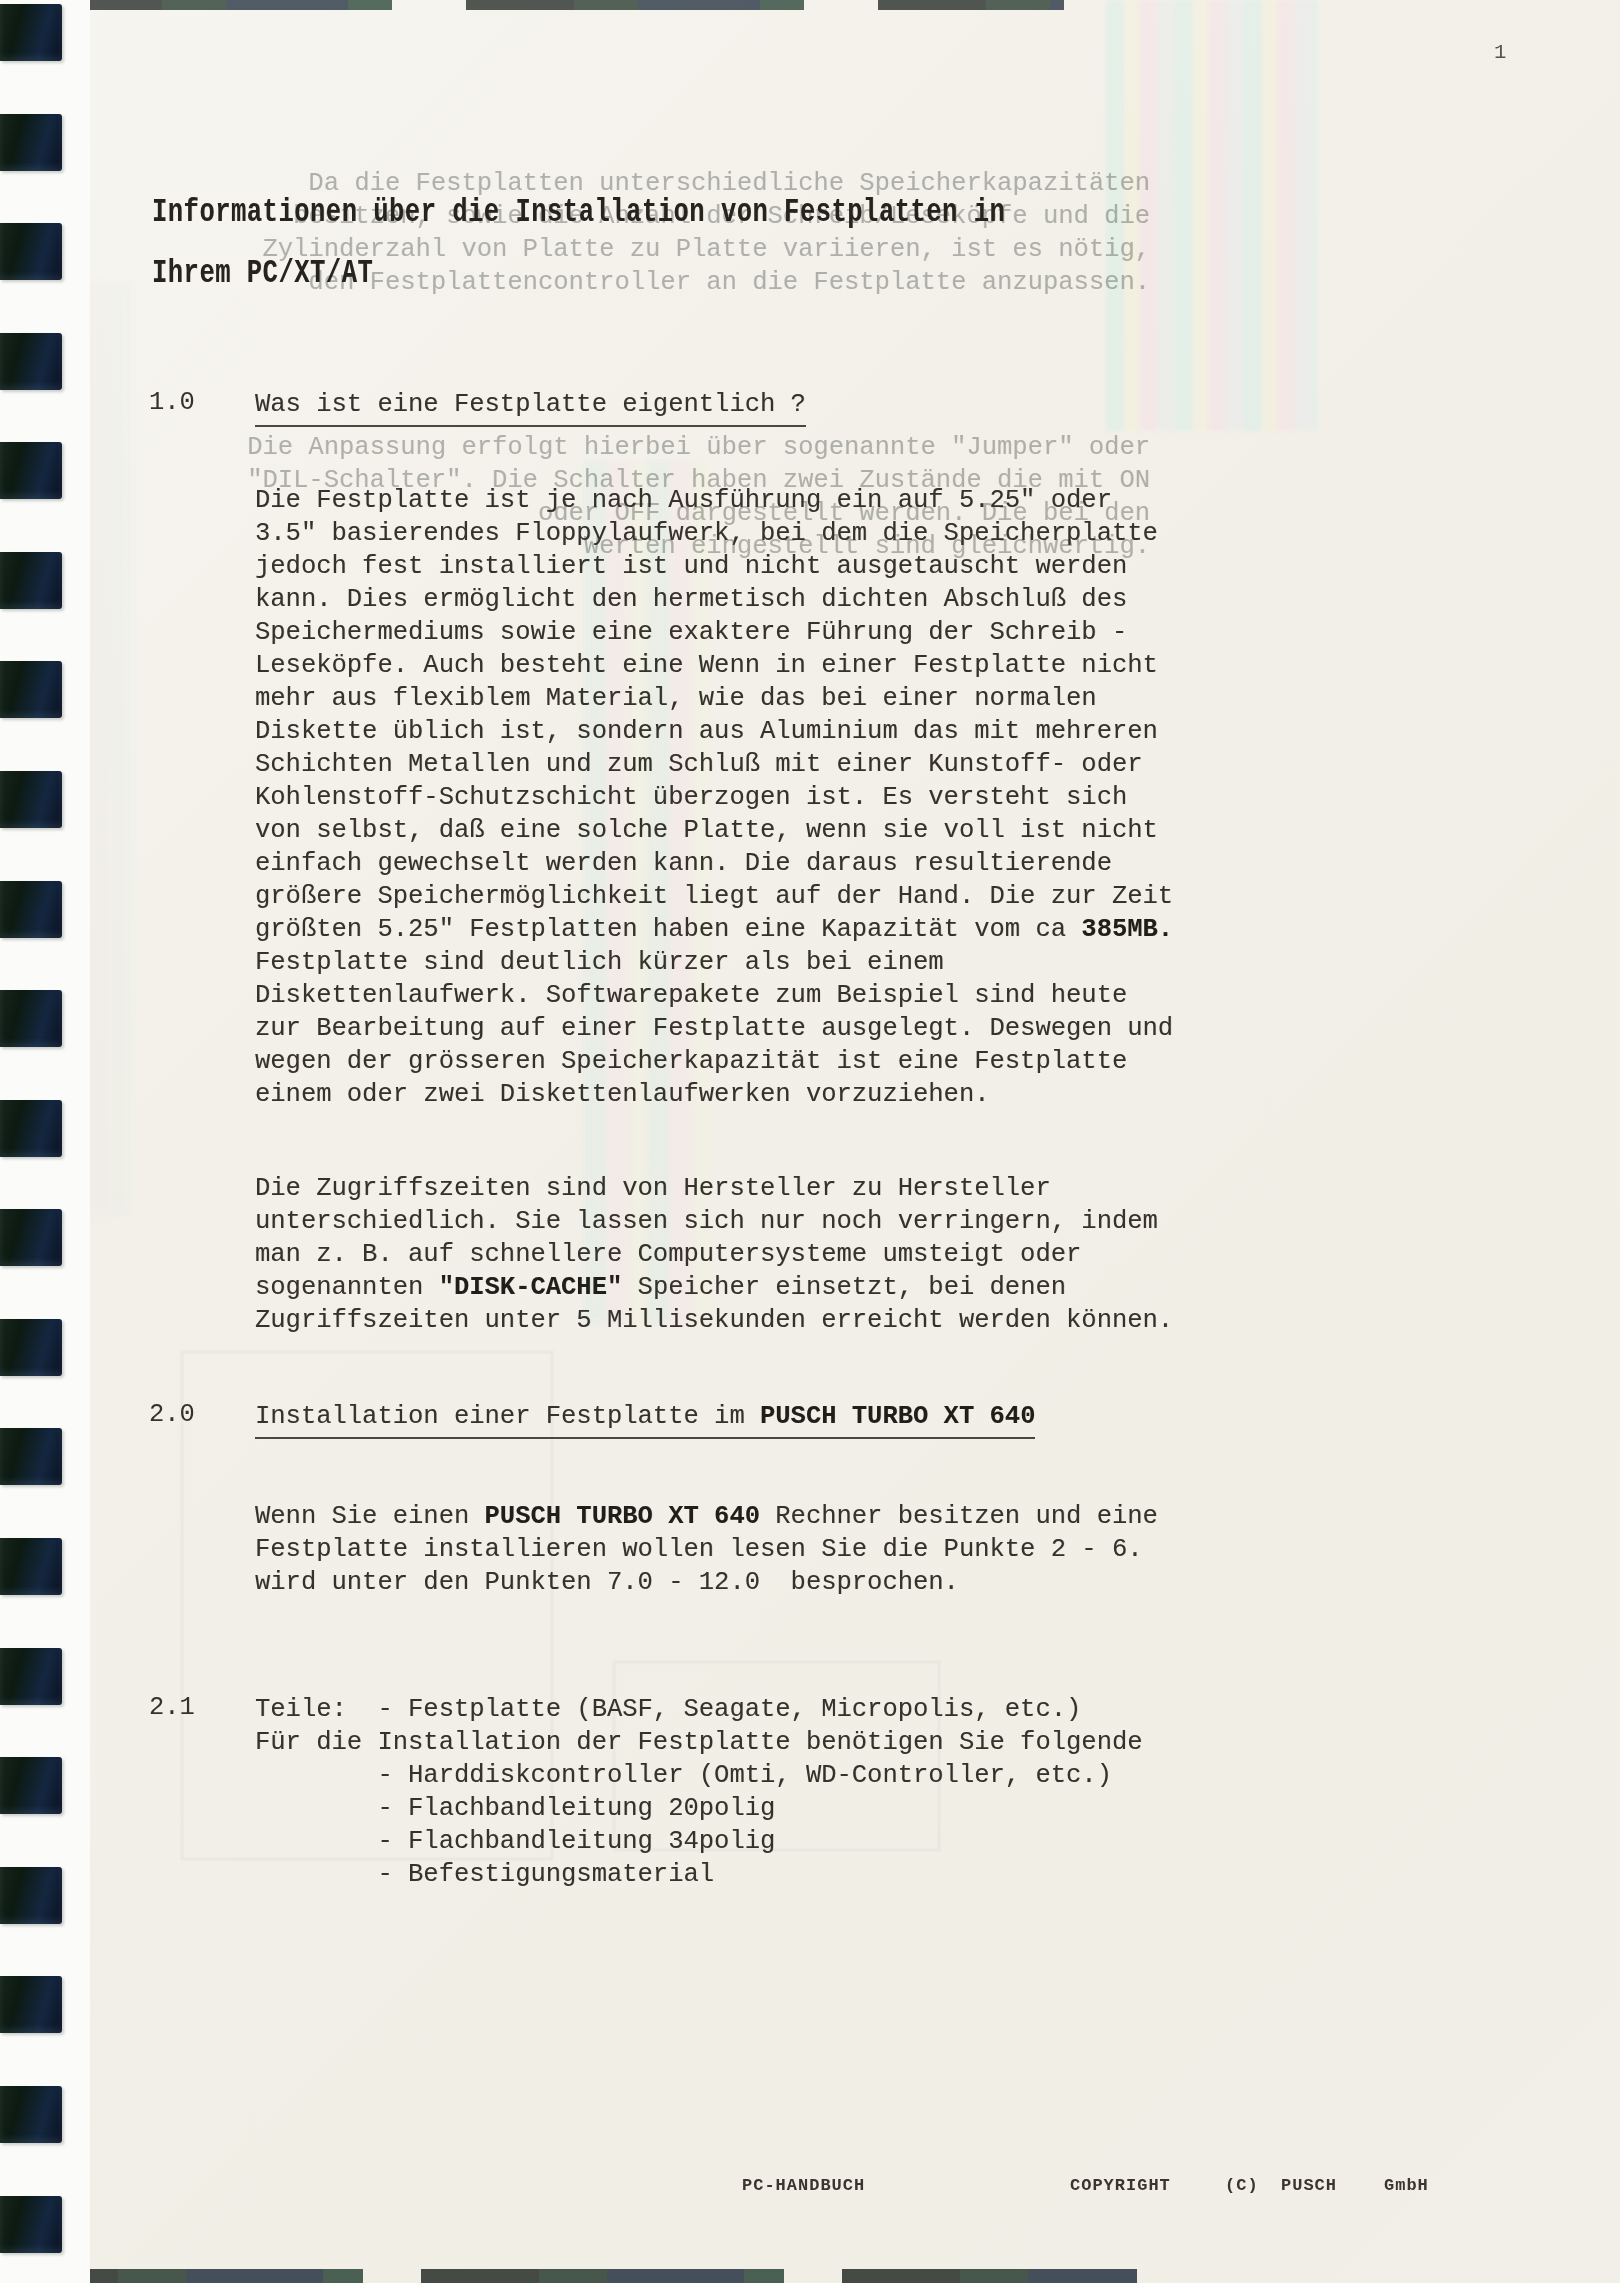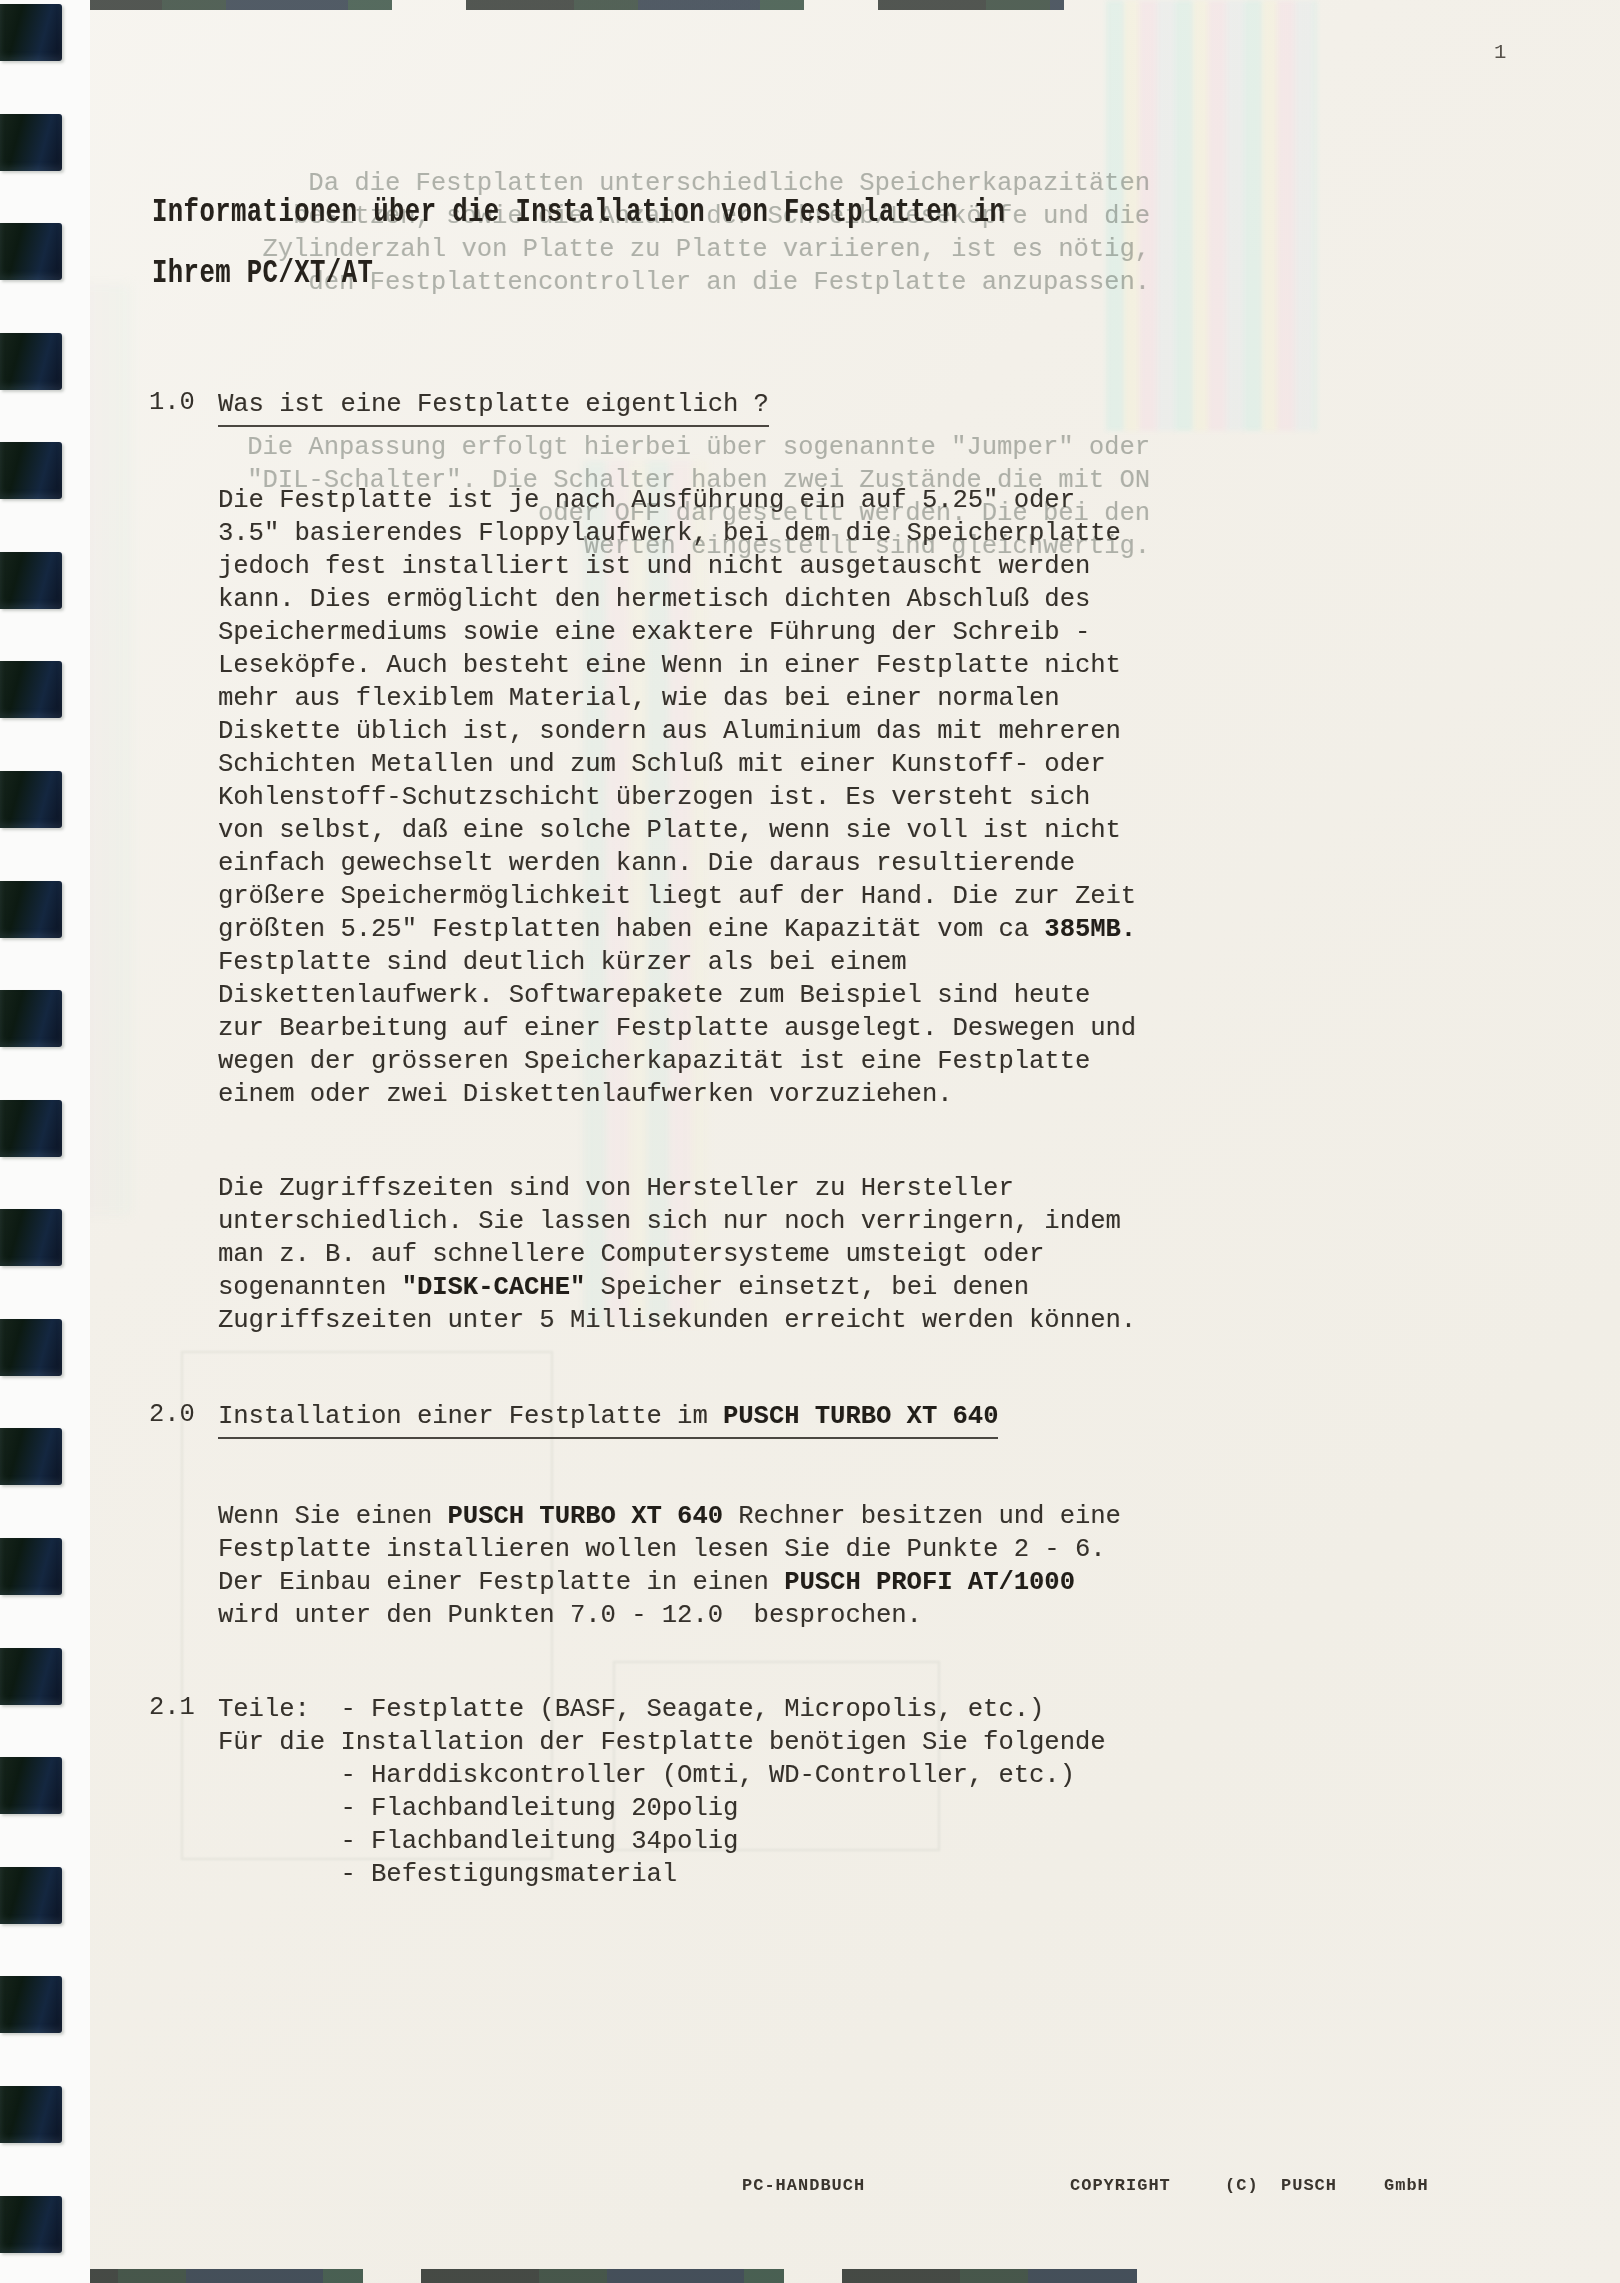--- a/index.html
+++ b/index.html
@@ -39,21 +39,21 @@
   .ghost-box.b2{left:613px;top:1661px;width:323px;height:186px;}
   
   .doc-title{
     position:absolute;left:152px;top:182px;margin:0;
     font-size:25.5px;font-weight:700;line-height:47px;letter-spacing:0.5px;
     color:#26221c;transform:scaleY(1.3);transform-origin:left top;
     text-shadow:0.6px 0.4px 0 rgba(40,30,20,.45);
   }
   .doc-title .tline{white-space:pre;}
   .pgnum{position:absolute;left:1494px;top:41px;font-size:20.6px;color:#57524b;}
-  .row{position:absolute;left:0;}
+  .row{position:absolute;left:0;padding-left:37px;}
   .num{position:absolute;left:149px;top:0;font-size:25.5px;}
   .htext,.ptext{margin-left:218px;font-size:25.5px;line-height:33px;}
   .tline{white-space:pre;text-shadow:0.4px 0.3px 0.4px rgba(55,45,35,.25);}
   .underlined .tline{display:inline-block;border-bottom:2.9px solid rgba(45,41,35,.85);padding-bottom:3.9px;}
   .b{font-weight:700;color:#211e19;}
   .footer{position:absolute;top:2176px;left:0;width:100%;font-size:17px;font-weight:700;
     letter-spacing:1px;color:#3a352e;}
   .footer span{position:absolute;top:0;white-space:pre;}
   .footer span:nth-child(1){left:742px;}
   .footer span:nth-child(2){left:1070px;}
@@ -162,21 +162,20 @@
 
   <div class="row" style="top:1400px">
     <span class="num">2.0</span>
     <div class="htext underlined"><div class="tline"><span>Installation einer Festplatte im </span><span class="b">PUSCH TURBO XT 640</span></div></div>
   </div>
 
   <div class="row" style="top:1500px">
     <div class="ptext">
         <div class="tline"><span>Wenn Sie einen </span><span class="b">PUSCH TURBO XT 640</span><span> Rechner besitzen und eine</span></div>
         <div class="tline"><span>Festplatte installieren wollen lesen Sie die Punkte 2 - 6.</span></div>
-        <div class="tline"><span>Der Einbau einer Festplatte in einen </span><span class="b">PUSCH PROFI AT/1000</span></div>
         <div class="tline"><span>wird unter den Punkten 7.0 - 12.0  besprochen.</span></div>
       </div>
   </div>
 
   <div class="row" style="top:1693px">
     <span class="num">2.1</span>
     <div class="ptext">
         <div class="tline"><span>Teile:  - Festplatte (BASF, Seagate, Micropolis, etc.)</span></div>
         <div class="tline"><span>Für die Installation der Festplatte benötigen Sie folgende</span></div>
         <div class="tline"><span>        - Harddiskcontroller (Omti, WD-Controller, etc.)</span></div>

